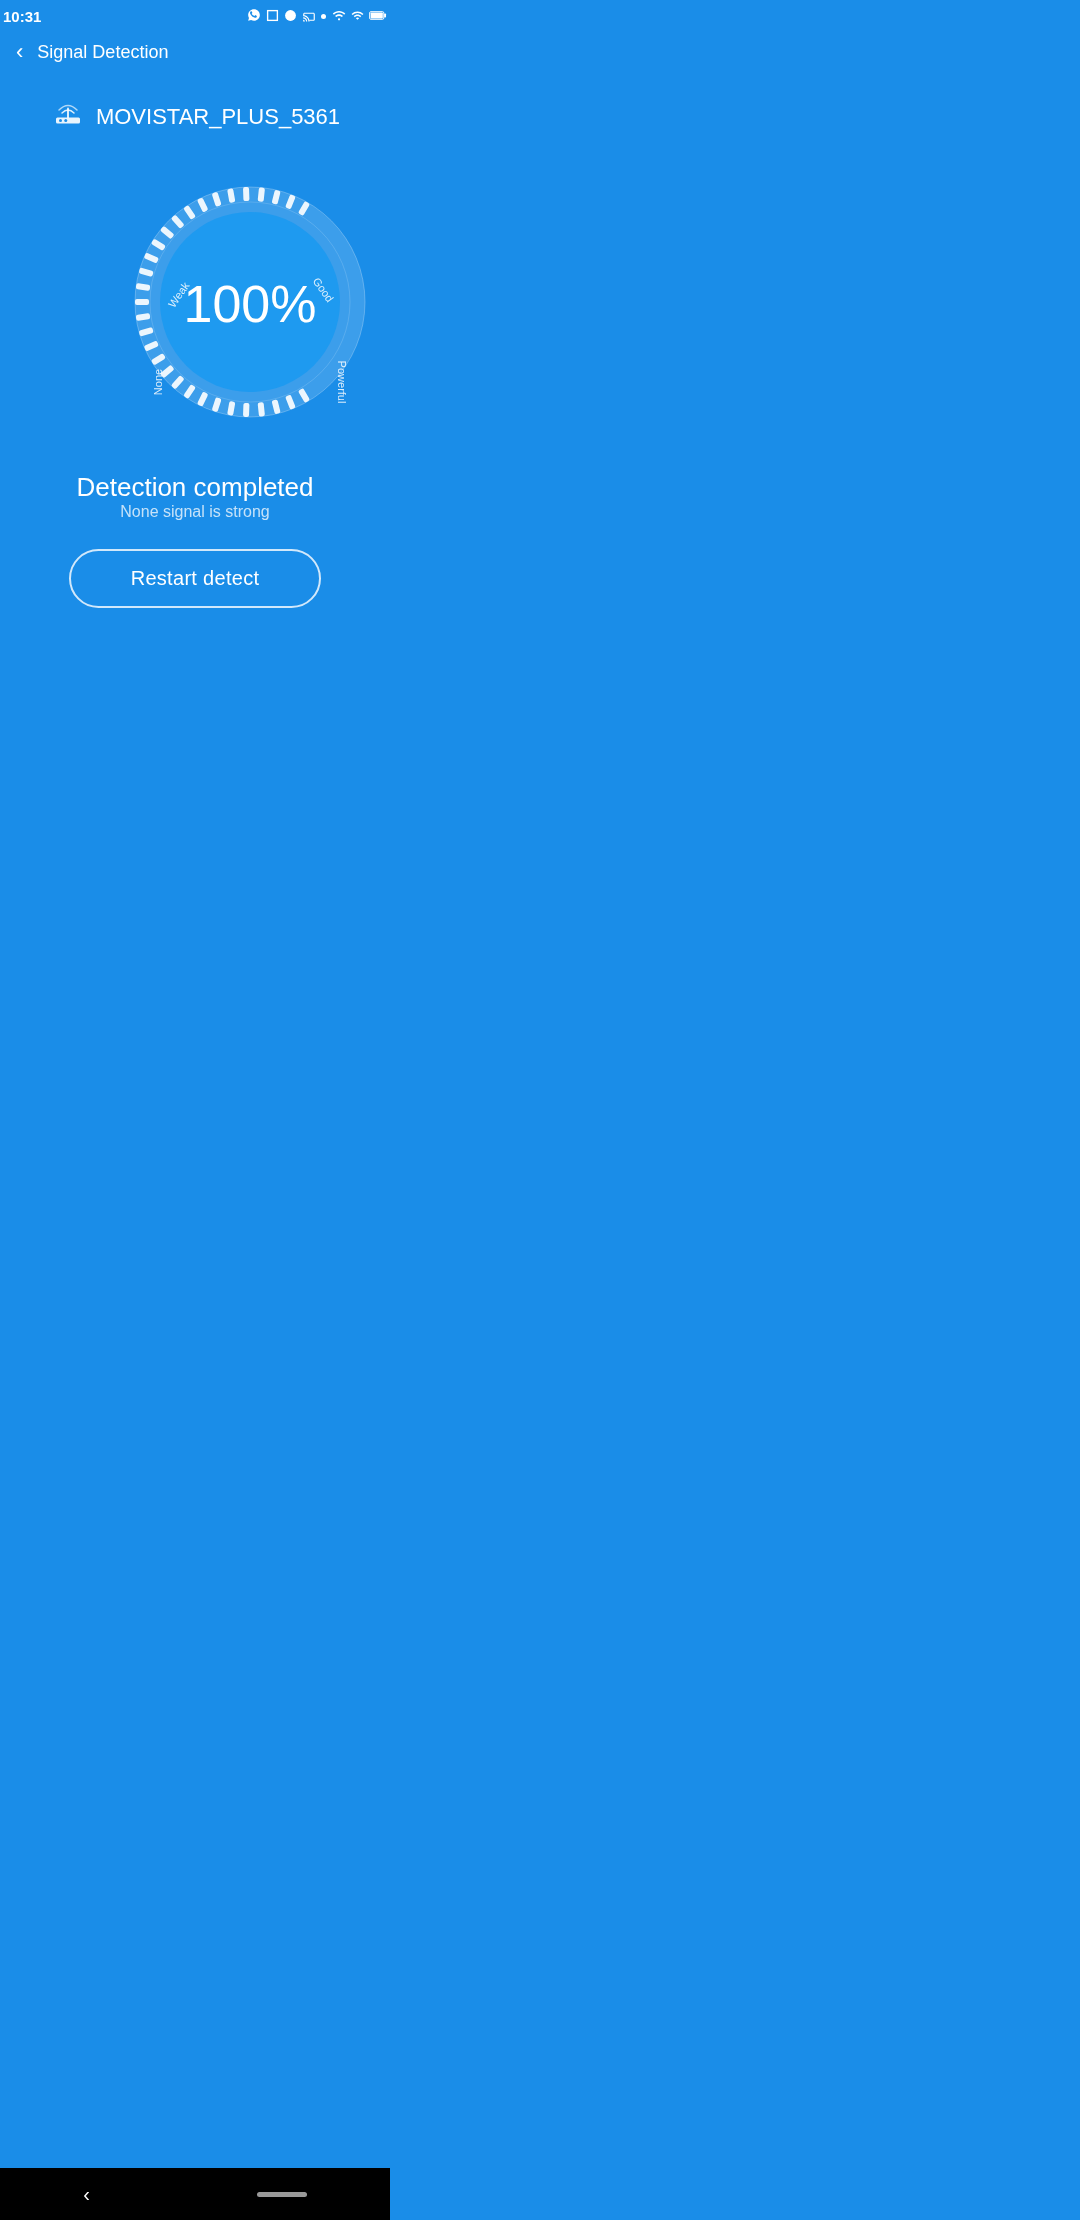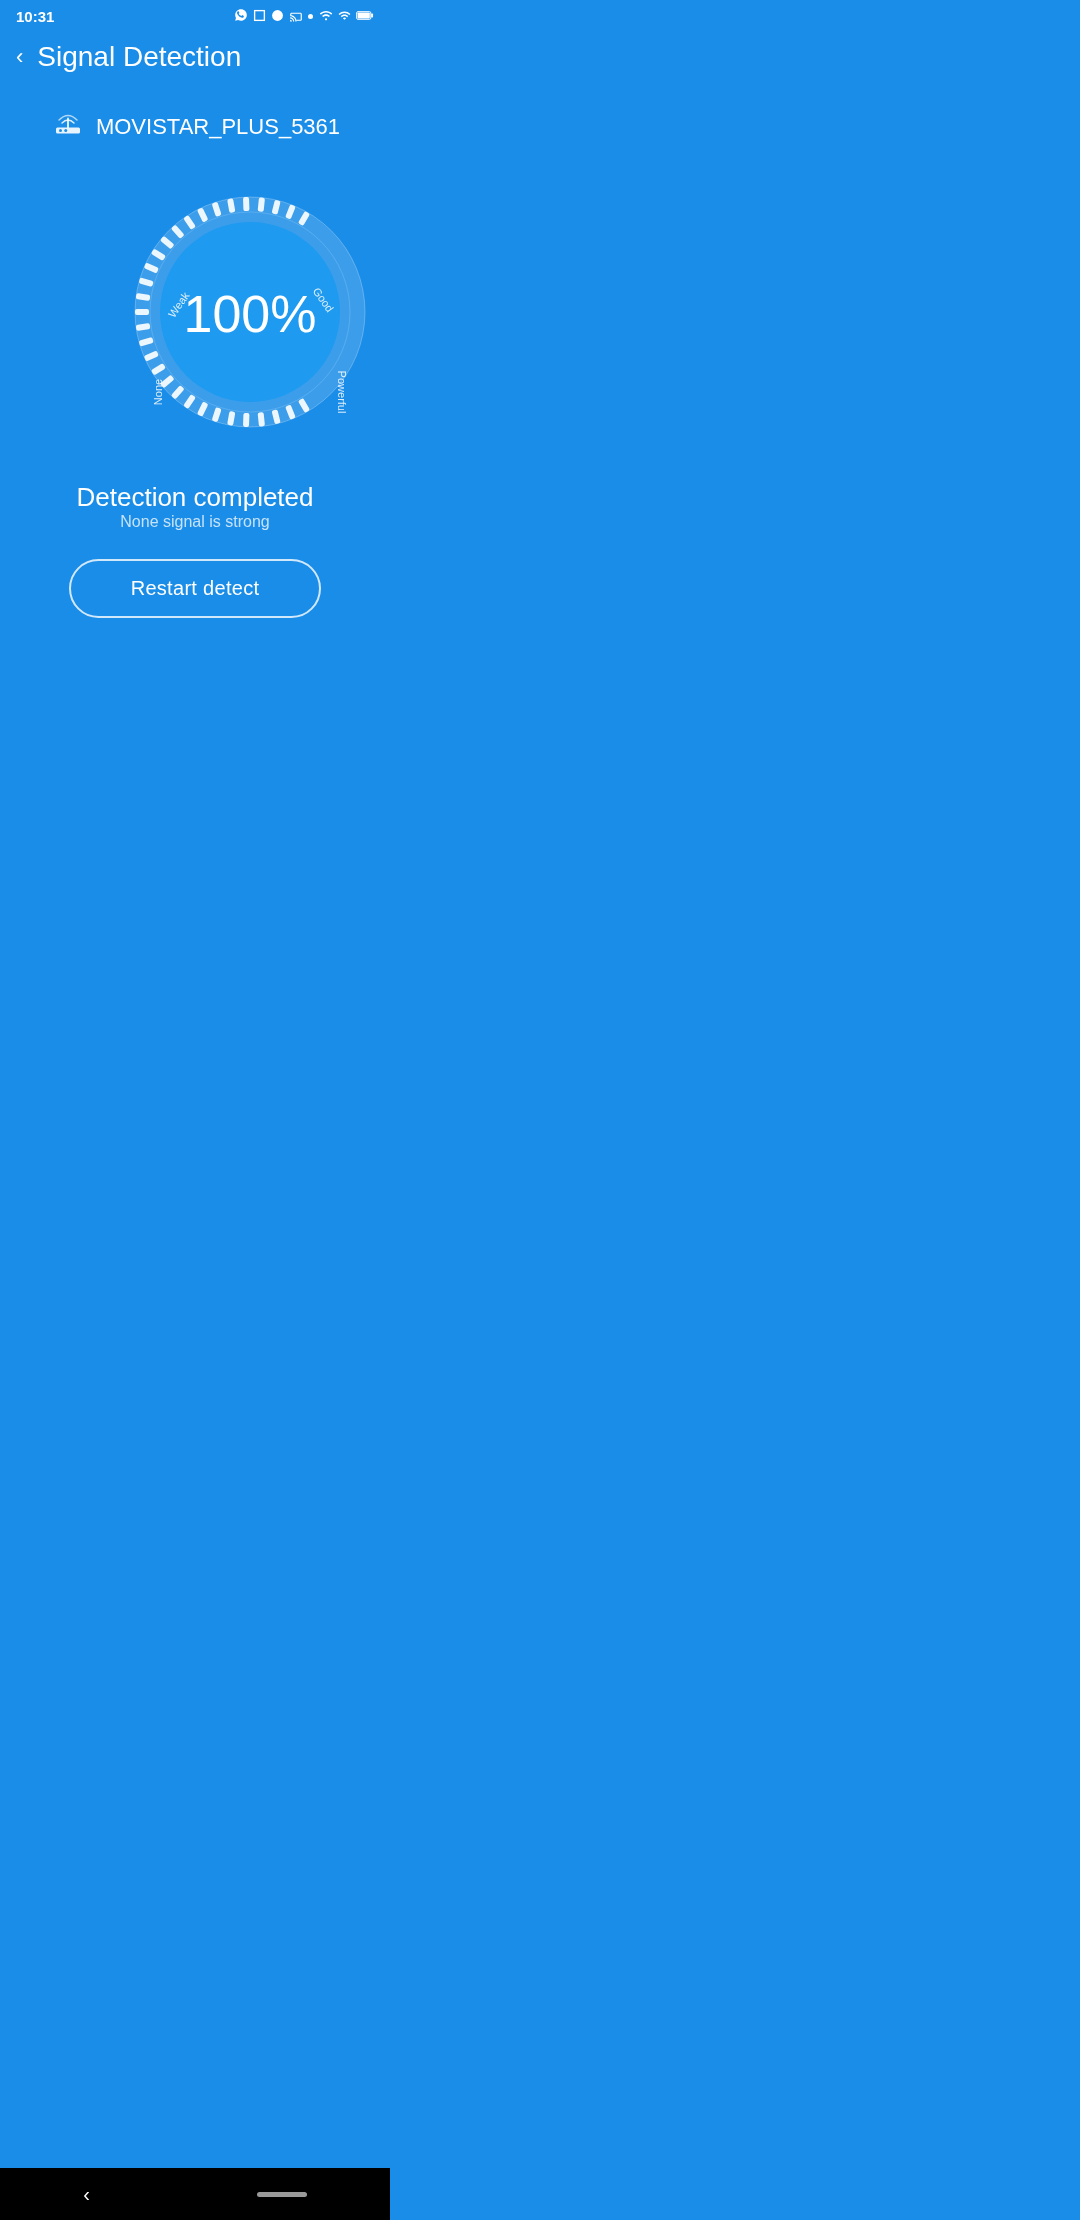--- a/index.html
+++ b/index.html
@@ -13,21 +13,21 @@
       color: white;
       overflow-x: hidden;
       position: relative;
     }
 
     
     .status-bar {
       display: flex;
       justify-content: space-between;
       align-items: center;
-      padding: 8px 16px 6px;
+      padding: 8px 3px 6px;
       background-color: #1a8de8;
     }
     .status-time {
       font-size: 15px;
       font-weight: 600;
       color: white;
     }
     .status-icons {
       display: flex;
       align-items: center;
@@ -45,21 +45,21 @@
       padding: 10px 16px 16px;
       gap: 14px;
     }
     .back-btn {
       font-size: 22px;
       color: white;
       cursor: pointer;
       line-height: 1;
     }
     .header-title {
-      font-size: 28px;
+      font-size: 18px;
       font-weight: 400;
       color: white;
     }
 
     
     .network-area {
       display: flex;
       flex-direction: column;
       align-items: center;
       margin-top: 16px;

